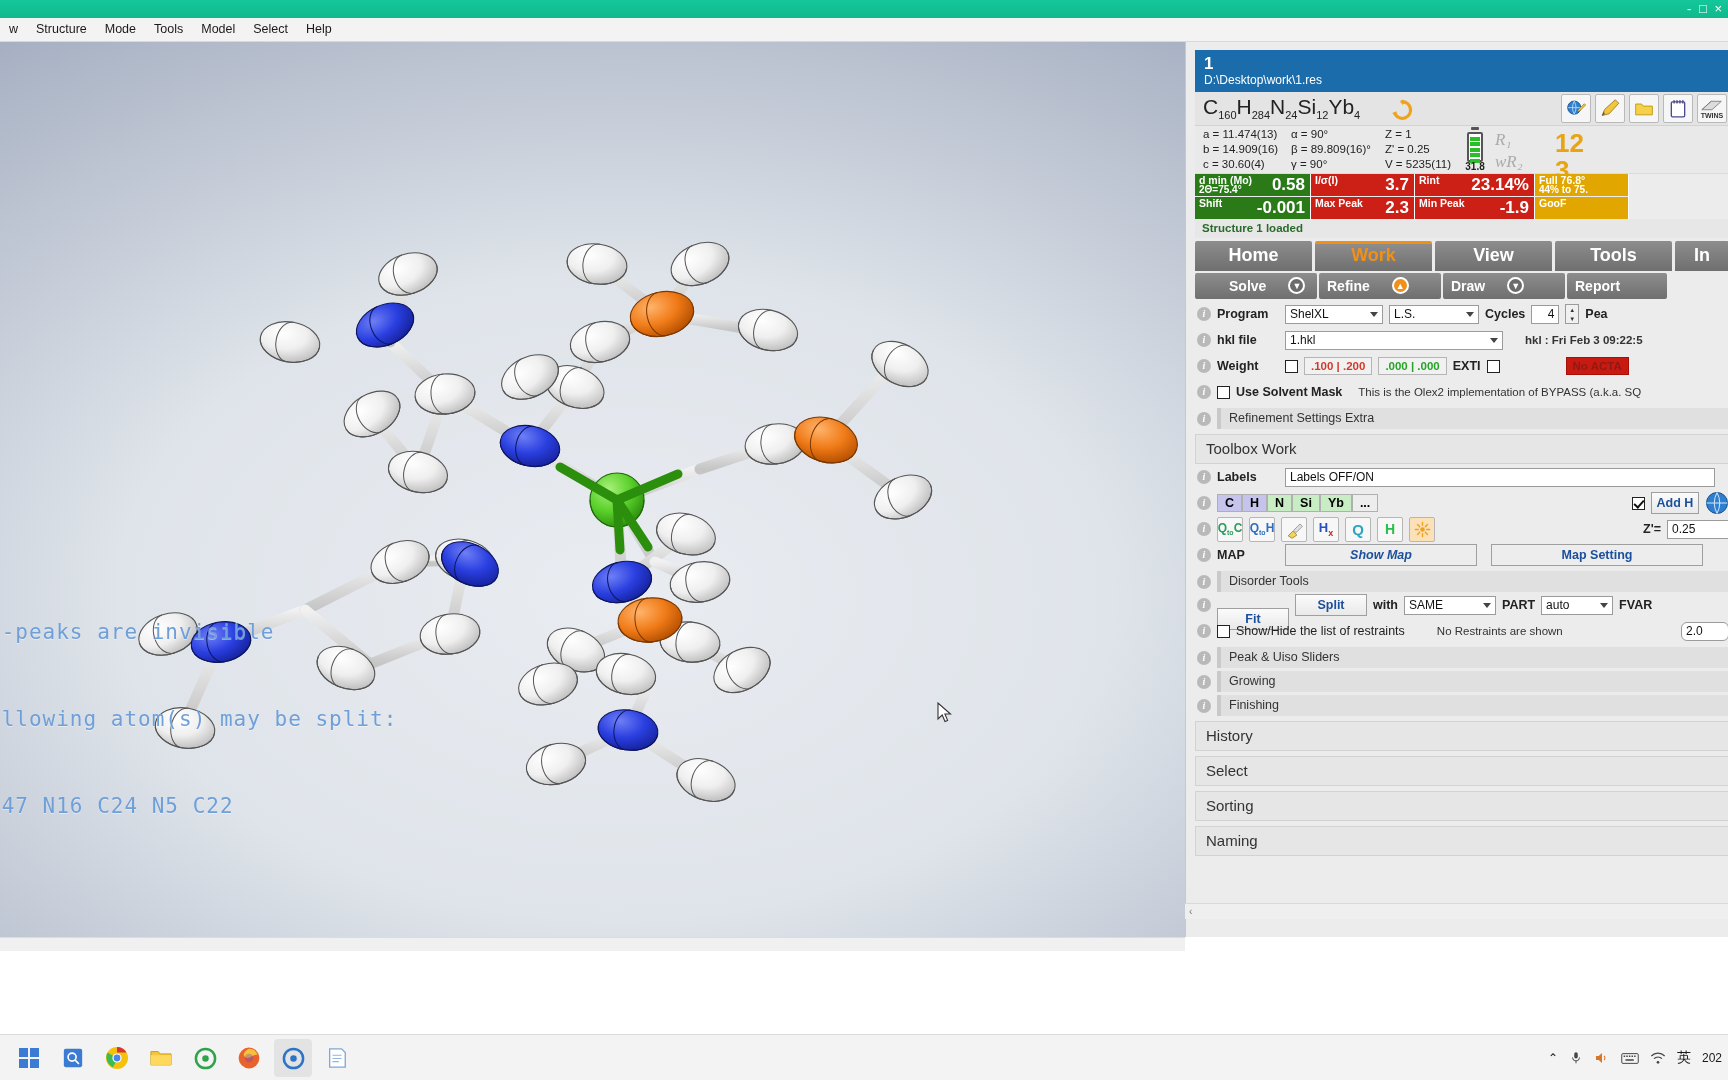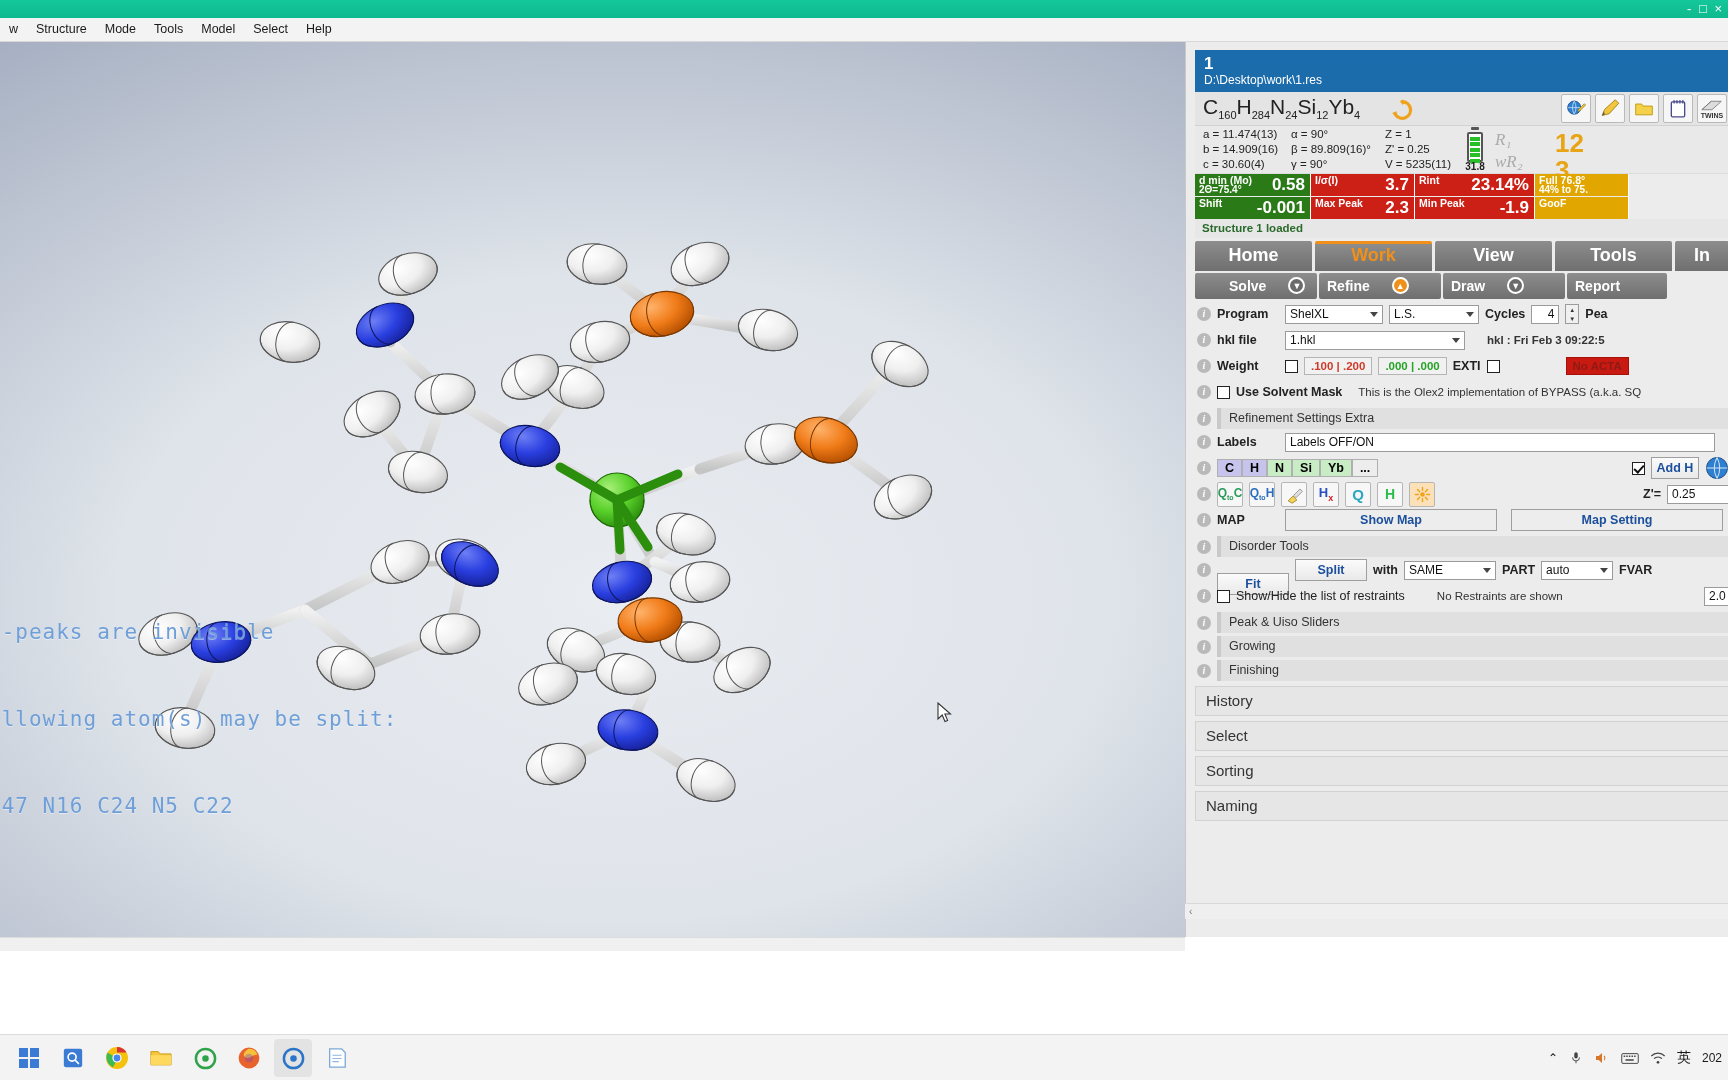--- a/index.html
+++ b/index.html
@@ -470,21 +470,21 @@
       <span class="spin">
             <span>▲</span>
             <span>▼</span>
           </span>
       <span class="flabel">Pea</span>
     </div>
 
     <div class="frow">
       <span class="info-i">i</span>
       <span class="flabel" style="width:62px;">hkl file</span>
-      <span class="sel" style="width:180px;gap:28px;">
+      <span class="sel" style="width:218px;gap:28px;">
         <span>1.hkl</span>
             <i class="caret"></i>
       </span>
       <span class="helptext" style="font-weight:bold;margin-left:16px;">hkl : Fri Feb 3 09:22:5</span>
     </div>
 
     <div class="frow">
       <span class="info-i">i</span>
       <span class="flabel" style="width:62px;">Weight</span>
       <span class="cbx"></span>
@@ -501,20 +501,21 @@
       <span class="flabel">Use Solvent Mask</span>
       <span class="helptext" style="margin-left:10px;">This is the Olex2 implementation of BYPASS (a.k.a. SQ</span>
     </div>
 
     <div class="sechdr-row">
       <span class="info-i">i</span>
       <span class="sh">Refinement Settings Extra</span>
     </div>
   </div>
 
+  <div class="bigsec">Toolbox Work</div>
 
   <div class="frow">
     <span class="info-i">i</span>
     <span class="flabel" style="width:62px;">Labels</span>
     <span class="inp" style="width:430px;">Labels OFF/ON</span>
   </div>
 
   <div class="frow">
     <span class="info-i">i</span>
     <span class="elbtn" style="background:#c6c4ec;">C</span>
@@ -564,21 +565,21 @@
           </svg>
     </span>
     <span style="flex:1;"></span>
     <span class="flabel">Z'=</span>
     <span class="inp" style="width:62px;">0.25</span>
   </div>
 
   <div class="frow">
     <span class="info-i">i</span>
     <span class="flabel" style="width:62px;">MAP</span>
-    <span class="wide" style="width:212px;">Show Map</span>
+    <span class="wide" style="width:192px;font-style:italic;">Show Map</span>
     <span class="wide" style="width:212px;margin-left:8px;">Map Setting</span>
   </div>
 
   <div class="sechdr-row">
     <span class="info-i">i</span>
     <span class="sh">Disorder Tools</span>
   </div>
 
   <div class="frow">
     <span class="info-i">i</span>
@@ -596,21 +597,21 @@
     </span>
     <span class="flabel">FVAR</span>
   </div>
 
   <div class="frow">
     <span class="info-i">i</span>
     <span class="cbx"></span>
     <span class="flabel" style="font-weight:normal;">Show/Hide the list of restraints</span>
     <span class="helptext" style="margin-left:26px;">No Restraints are shown</span>
     <span style="flex:1;"></span>
-    <span class="inp" style="width:25px;">2.0</span>
+    <span class="inp" style="width:48px;border-radius:6px;">2.0</span>
   </div>
 
   <div class="sechdr-row">
     <span class="info-i">i</span>
     <span class="sh">Peak &amp; Uiso Sliders</span>
   </div>
   <div class="sechdr-row">
     <span class="info-i">i</span>
     <span class="sh">Growing</span>
   </div>

